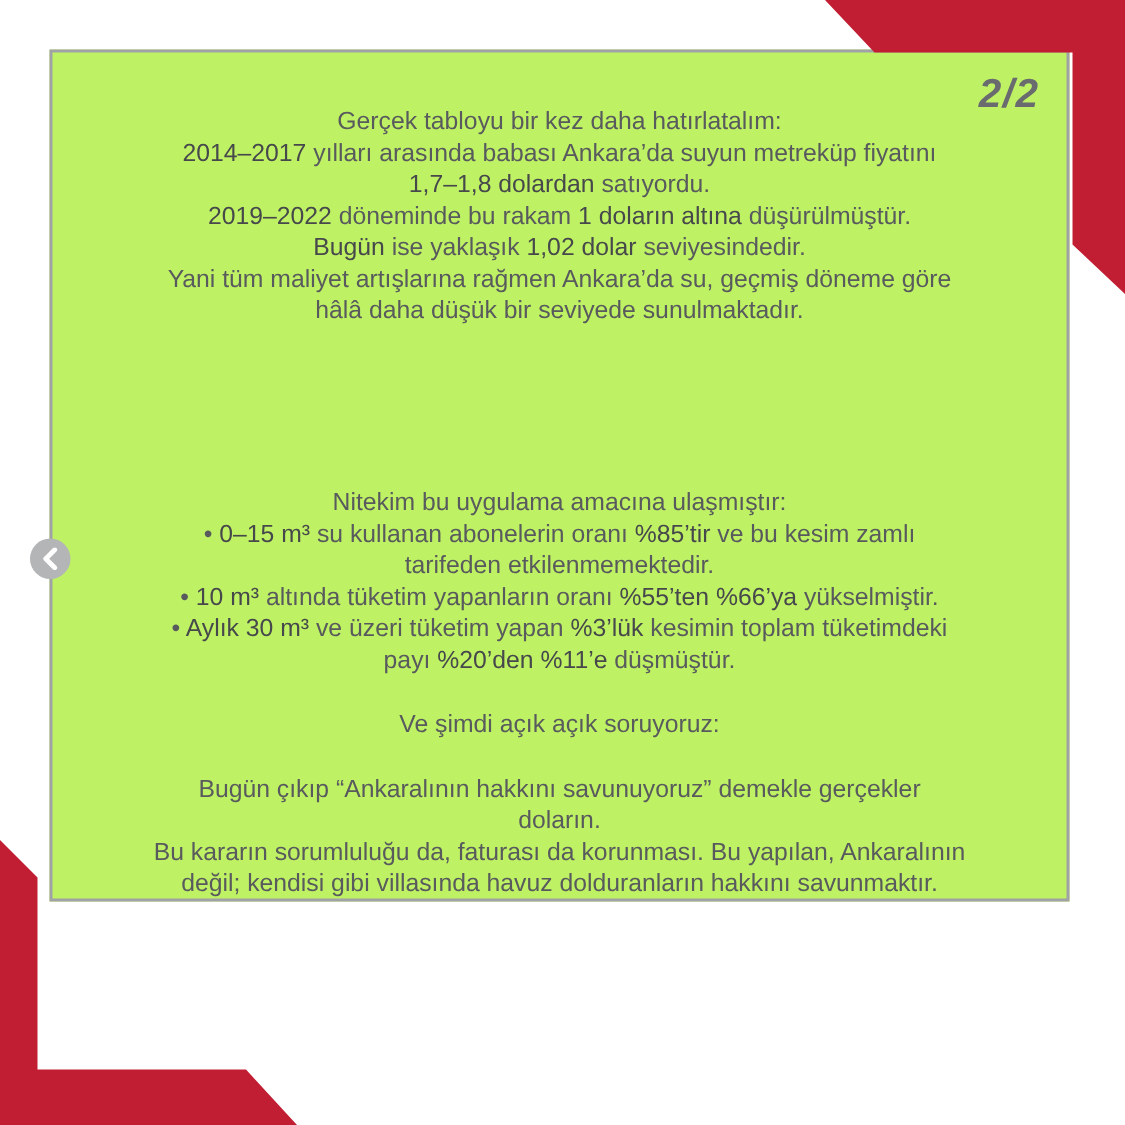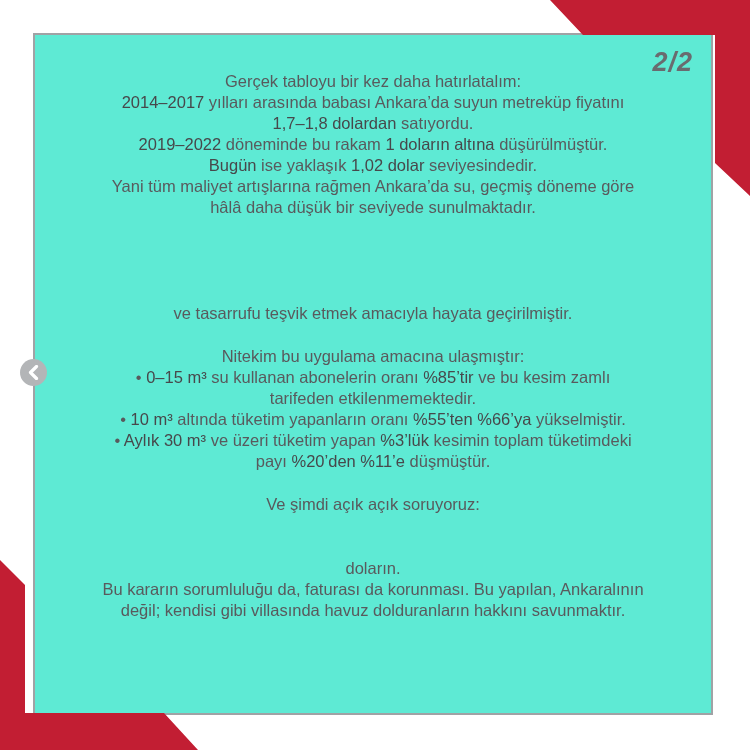--- a/index.html
+++ b/index.html
@@ -13,23 +13,23 @@
     width: 750px;
     height: 750px;
     overflow: hidden;
     background: #ffffff;
   }
   .card {
     position: absolute;
     left: 33px;
     top: 33px;
     width: 680px;
-    height: 682px;
+    height: 568px;
     box-sizing: border-box;
-    background: #5eead4;
+    background: #bef264;
     border: 2px solid var(--card-border, #a0a2a5);
     z-index: 1;
   }
   .corner {
     position: absolute;
     background: var(--accent-red, #c21e33);
     z-index: 5;
   }
   .corner-tr {
     top: 0;
@@ -91,24 +91,24 @@
 </style>
 </head>
 <body>
 
 <div class="stage">
 
   <div class="card">
     <div class="page-indicator">2/2</div>
     <div class="card-content" id="body-text">
         <p class="block"><span>Gerçek tabloyu bir kez daha hatırlatalım:</span><br><b>2014–2017</b><span> yılları arasında babası Ankara’da suyun metreküp fiyatını</span><br><b>1,7–1,8 dolardan</b><span> satıyordu.</span><br><b>2019–2022</b><span> döneminde bu rakam </span><b>1 doların altına</b><span> düşürülmüştür.</span><br><b>Bugün</b><span> ise yaklaşık </span><b>1,02 dolar</b><span> seviyesindedir.</span><br><span>Yani tüm maliyet artışlarına rağmen Ankara’da su, geçmiş döneme göre</span><br><span>hâlâ daha düşük bir seviyede sunulmaktadır.</span></p>
-        <p class="block"><br><br><br><span>ve tasarrufu teşvik etmek amacıyla hayata geçirilmiştir.</span></p>
+        <p class="block"><br><br><br></p>
         <p class="block"><span>Nitekim bu uygulama amacına ulaşmıştır:</span><br><span>• </span><b>0–15 m³</b><span> su kullanan abonelerin oranı </span><b>%85’tir</b><span> ve bu kesim zamlı</span><br><span>tarifeden etkilenmemektedir.</span><br><span>• </span><b>10 m³</b><span> altında tüketim yapanların oranı </span><b>%55’ten %66’ya</b><span> yükselmiştir.</span><br><span>• </span><b>Aylık 30 m³</b><span> ve üzeri tüketim yapan </span><b>%3’lük</b><span> kesimin toplam tüketimdeki</span><br><span>payı </span><b>%20’den %11’e</b><span> düşmüştür.</span></p>
         <p class="block"><span>Ve şimdi açık açık soruyoruz:</span></p>
-        <p class="block"><br><span>doların.</span><br><span>Bu kararın sorumluluğu da, faturası da korunması. Bu yapılan, Ankaralının</span><br><span>değil; kendisi gibi villasında havuz dolduranların hakkını savunmaktır.</span></p>
+        <p class="block"><span>Bugün çıkıp “Ankaralının hakkını savunuyoruz” demekle gerçekler</span><br><span>doların.</span><br><span>Bu kararın sorumluluğu da, faturası da korunması. Bu yapılan, Ankaralının</span><br><span>değil; kendisi gibi villasında havuz dolduranların hakkını savunmaktır.</span></p>
       </div>
   </div>
 
   <div class="corner corner-tr"></div>
   <div class="corner corner-bl"></div>
 
   <button class="prev-btn">
     <span>
       <svg width="11" height="15" viewBox="0 0 11 15">
         <polyline points="8.5,1.5 2.5,7.5 8.5,13.5" fill="none" stroke="#ffffff" stroke-width="3.2" stroke-linecap="round" stroke-linejoin="round"></polyline>

